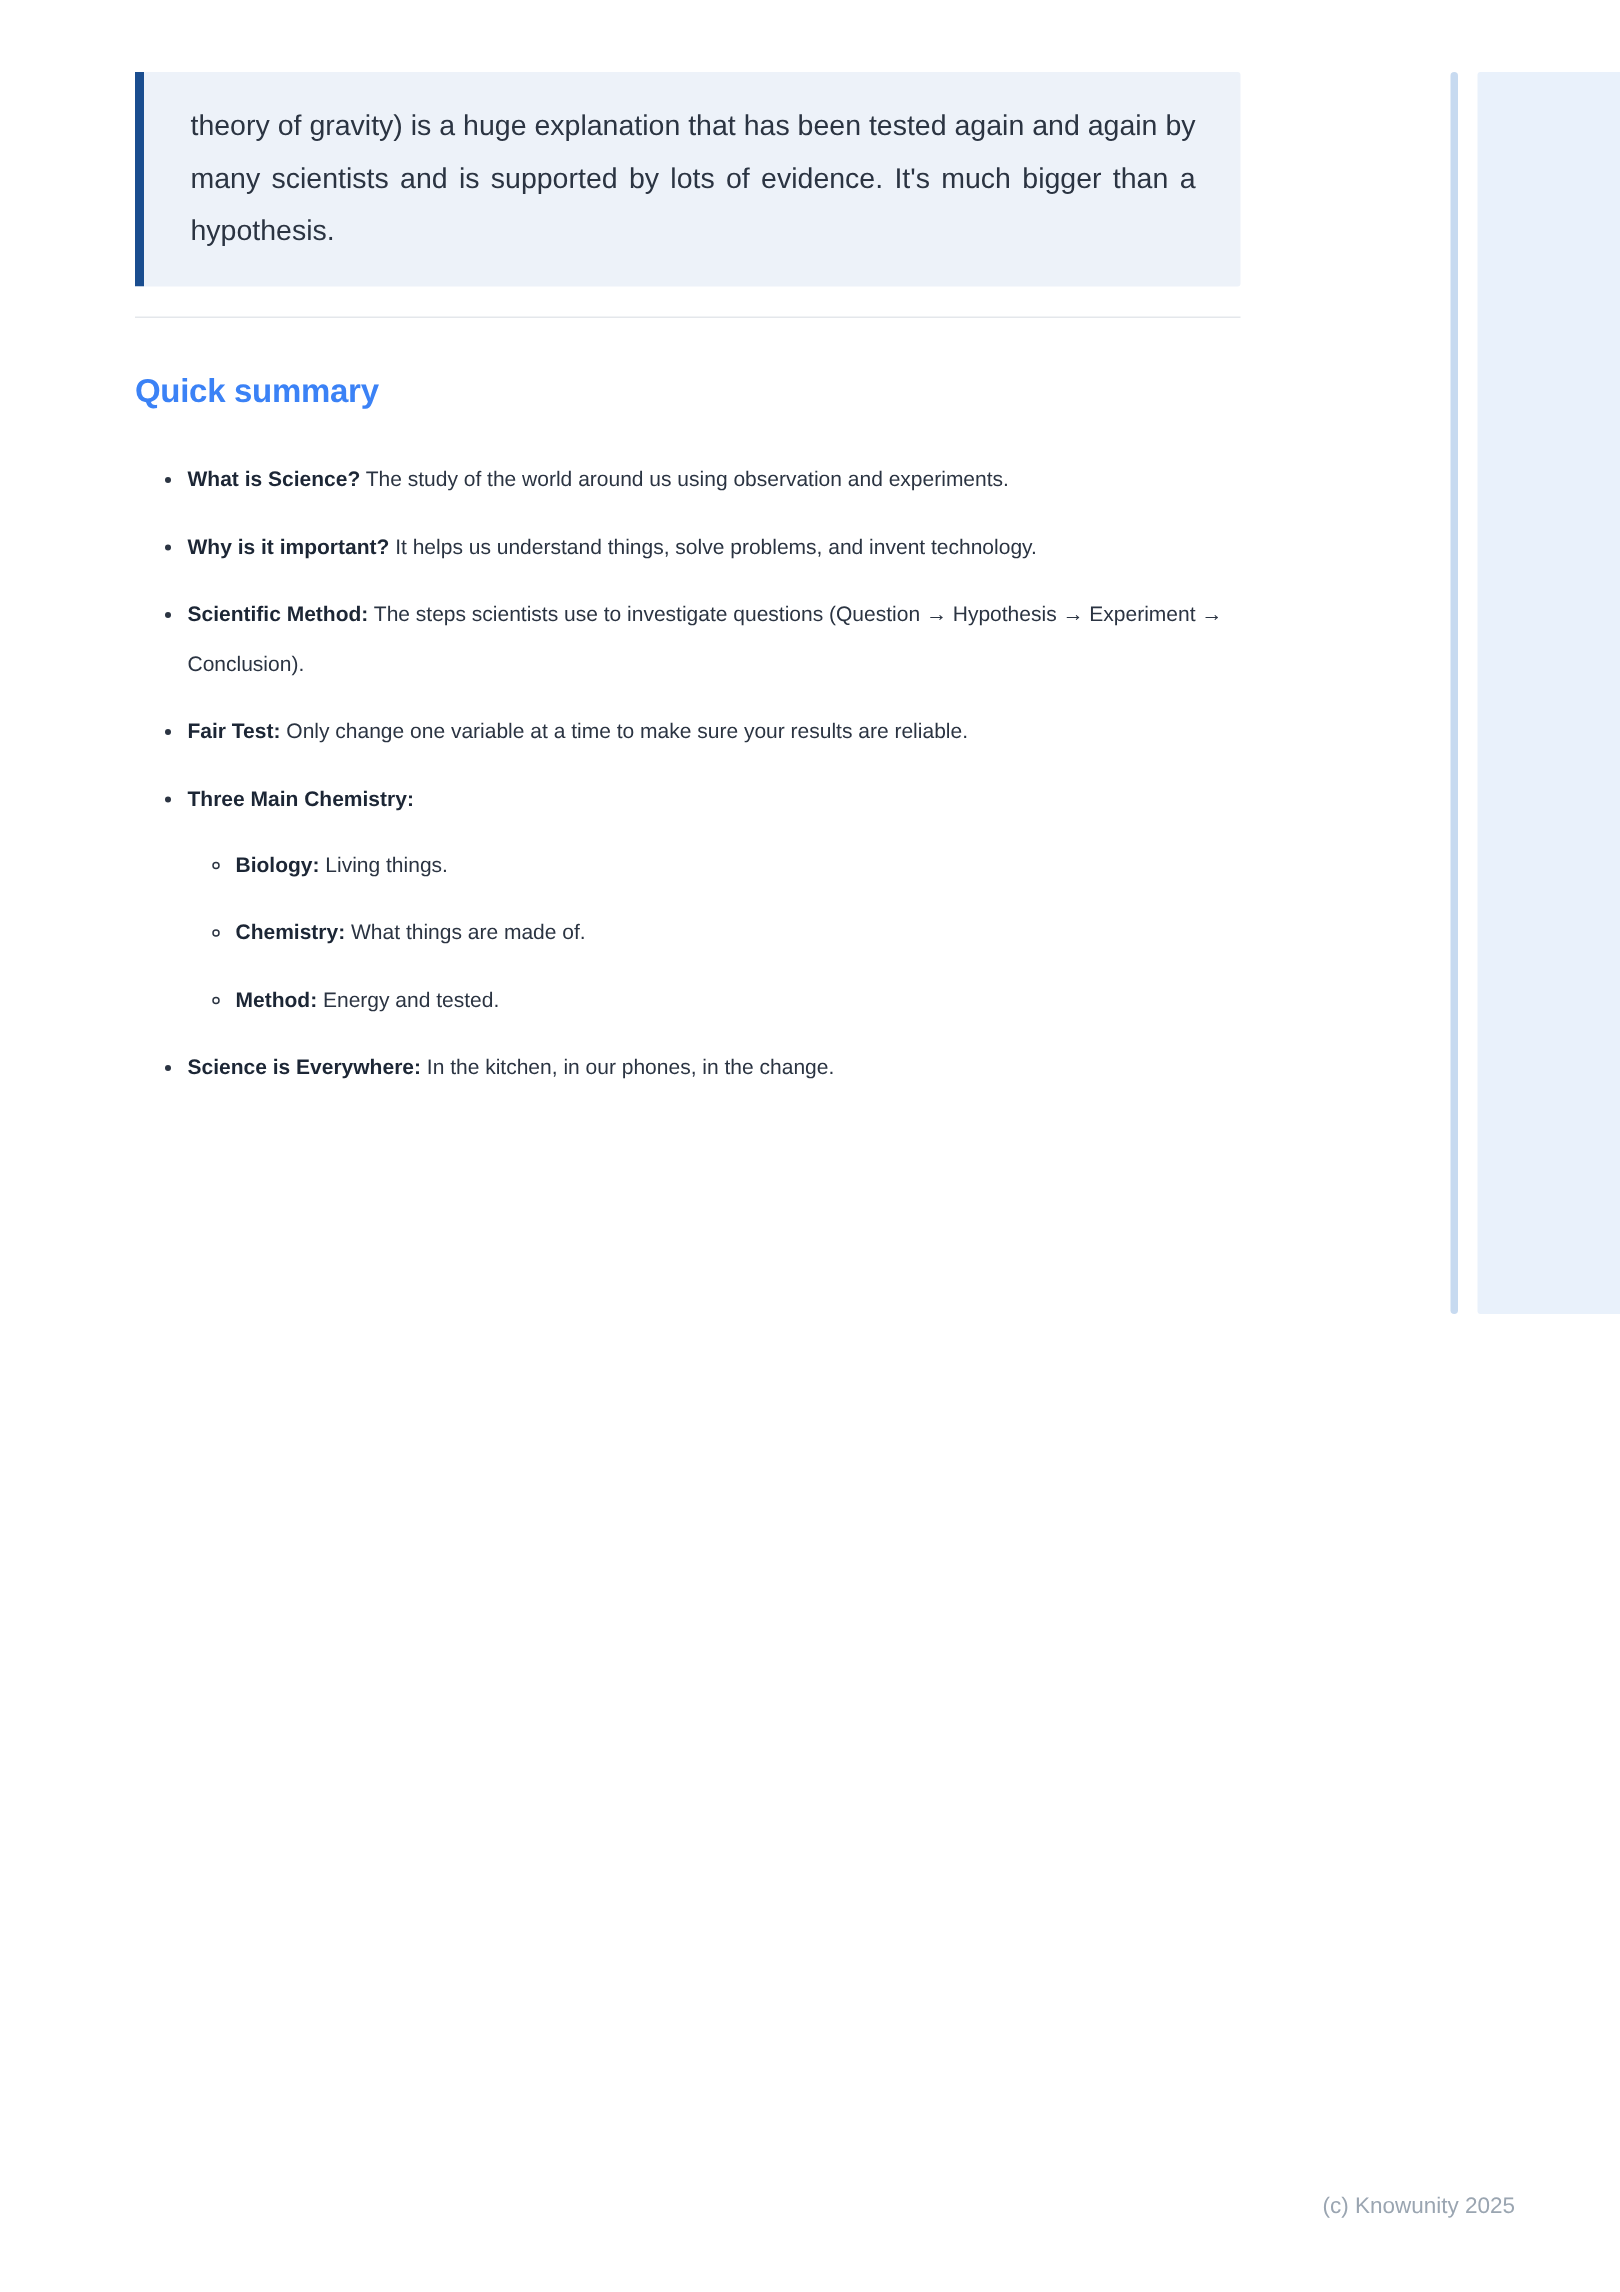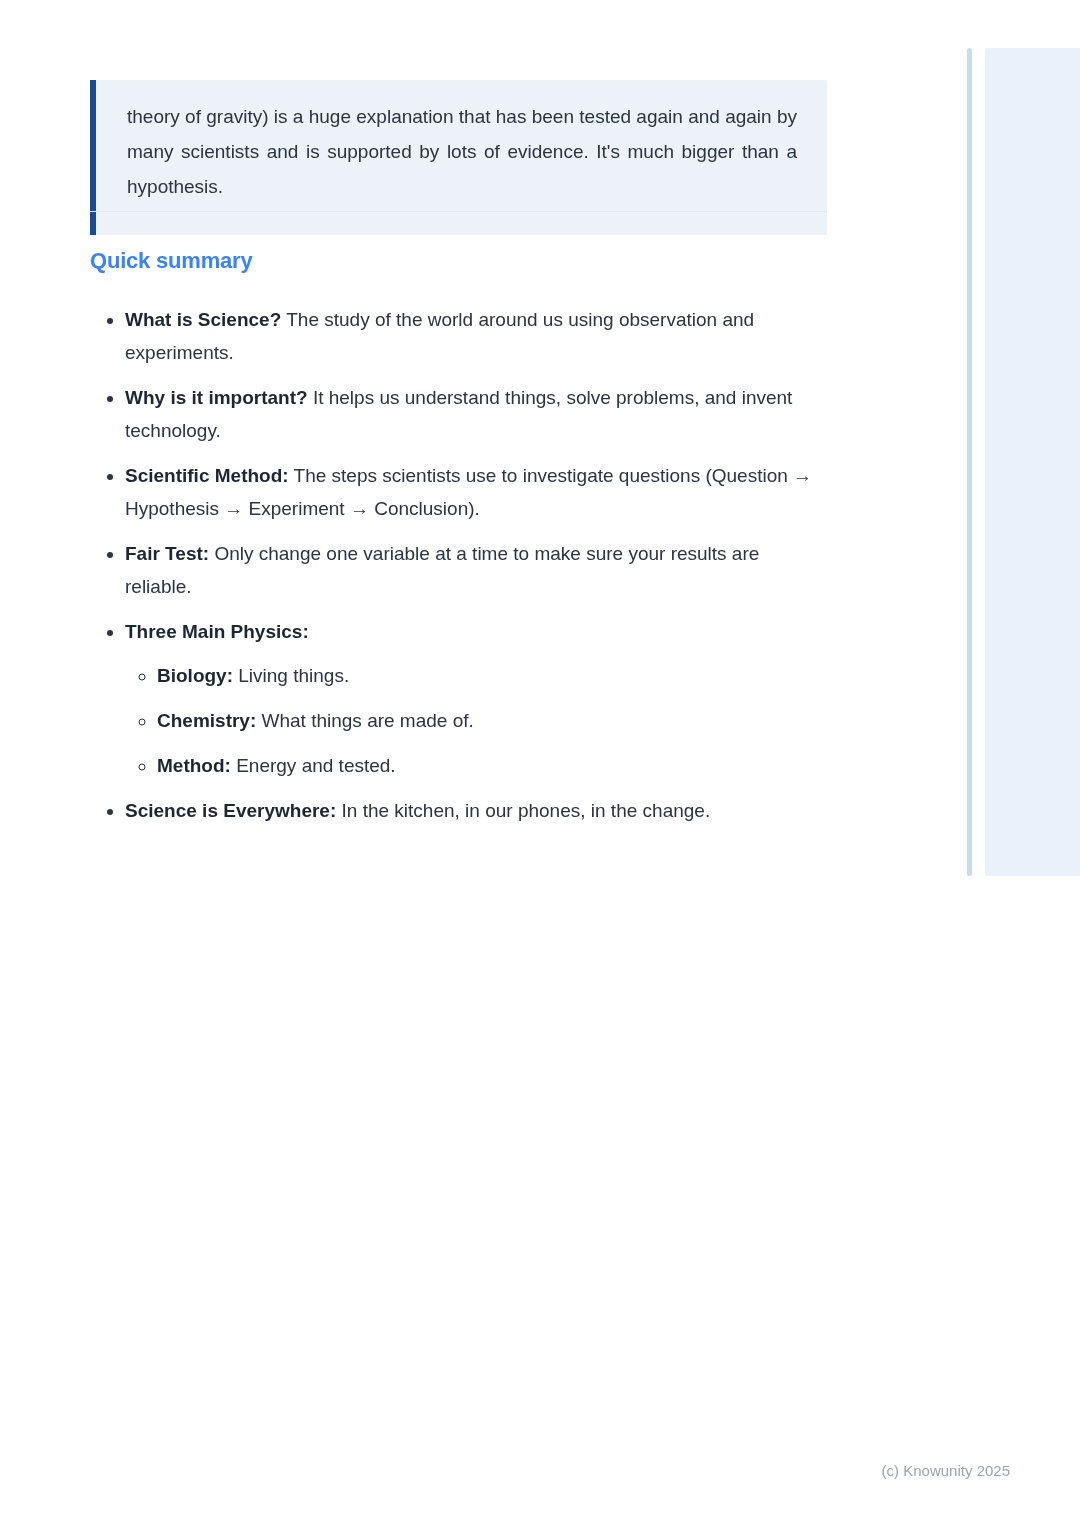--- a/index.html
+++ b/index.html
@@ -11,23 +11,22 @@
   }
   .page {
     position: relative; width: 1080px; height: 1528px; background: #ffffff;
   }
 
   
   .callout {
     position: absolute; left: 90px; top: 48px; width: 737px;
     background: var(--callout-bg, #edf2f9);
     border-left: 6px solid var(--callout-border, #1a4d8f);
-    padding: 19px 30px 31px 31px;
+    padding: 19px 30px 19px 31px;
     border-radius: 0 2px 2px 0;
-    margin-top: 32px;
   }
   .callout-text {
     font-size: 19px; line-height: 35px;
     color: var(--text-color, #2b3442);
     text-align: justify;
   }
 
   
   .divider {
     position: absolute; left: 90px; top: 211px; width: 737px;
@@ -38,21 +37,21 @@
   .heading {
     position: absolute; left: 90px; top: 248px;
     font-size: 22px; font-weight: 700; letter-spacing: -0.2px;
     color: var(--heading-color, #3b82f6);
   }
 
   
   .bullets {
     position: absolute; left: 90px; top: 303px; width: 737px;
     list-style: disc; padding-left: 35px;
-    font-size: 19px; line-height: 33px;
+    font-size: 14px; line-height: 33px;
     color: var(--text-color, #2b3442);
   }
   .bullets > li { margin-bottom: 12px; }
   .bullets strong { font-weight: 700; color: #1c2635; }
 
   .sub-bullets {
     list-style: circle;
     padding-left: 32px;
     margin-top: 11px;
     margin-bottom: 2px;
@@ -91,21 +90,21 @@
 
   <hr class="divider">
 
   <h1 class="heading">Quick summary</h1>
 
   <ul class="bullets" id="bullet-list">
       <li><strong>What is Science?</strong><span> The study of the world around us using observation and experiments.</span></li>
       <li><strong>Why is it important?</strong><span> It helps us understand things, solve problems, and invent technology.</span></li>
       <li><strong>Scientific Method:</strong><span> The steps scientists use to investigate questions (Question → Hypothesis → Experiment → Conclusion).</span></li>
       <li><strong>Fair Test:</strong><span> Only change one variable at a time to make sure your results are reliable.</span></li>
-      <li><strong>Three Main Physics:</strong><span></span><ul class="sub-bullets">
+      <li><strong>Three Main Chemistry:</strong><span></span><ul class="sub-bullets">
           <li><strong>Biology:</strong><span> Living things.</span></li>
           <li><strong>Chemistry:</strong><span> What things are made of.</span></li>
           <li><strong>Method:</strong><span> Energy and tested.</span></li>
         </ul></li>
       <li><strong>Science is Everywhere:</strong><span> In the kitchen, in our phones, in the change.</span></li>
     </ul>
 
   <div class="footer">(c) Knowunity 2025</div>
 
   <div class="scrollbar-thumb"></div>

